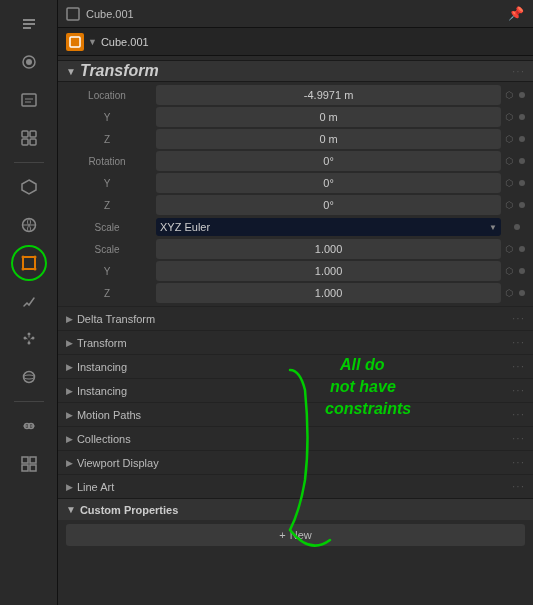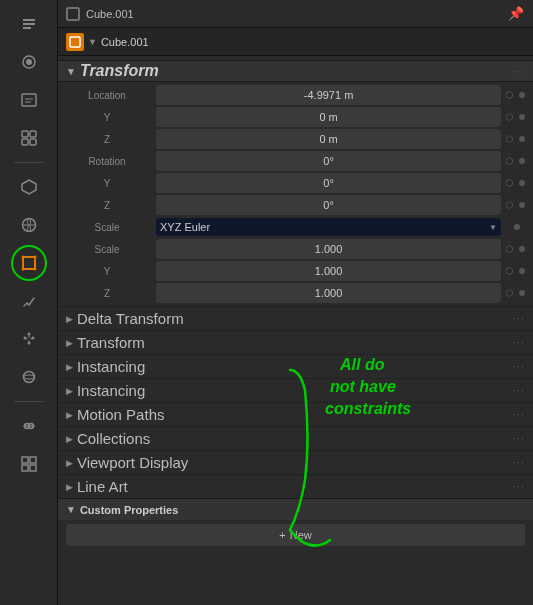--- a/index.html
+++ b/index.html
@@ -209,21 +209,21 @@
       height: 24px;
       border-top: 1px solid #222;
     }
     .collapsible-section .arrow {
       color: #888;
       font-size: 9px;
       margin-right: 4px;
     }
     .collapsible-section .sec-label {
       color: #bbb;
-      font-size: 15px;
+      font-size: 11px;
     }
     .sec-right-dots {
       margin-left: auto;
       color: #555;
       font-size: 10px;
       letter-spacing: 1px;
     }
 
     
     .custom-props-header {

